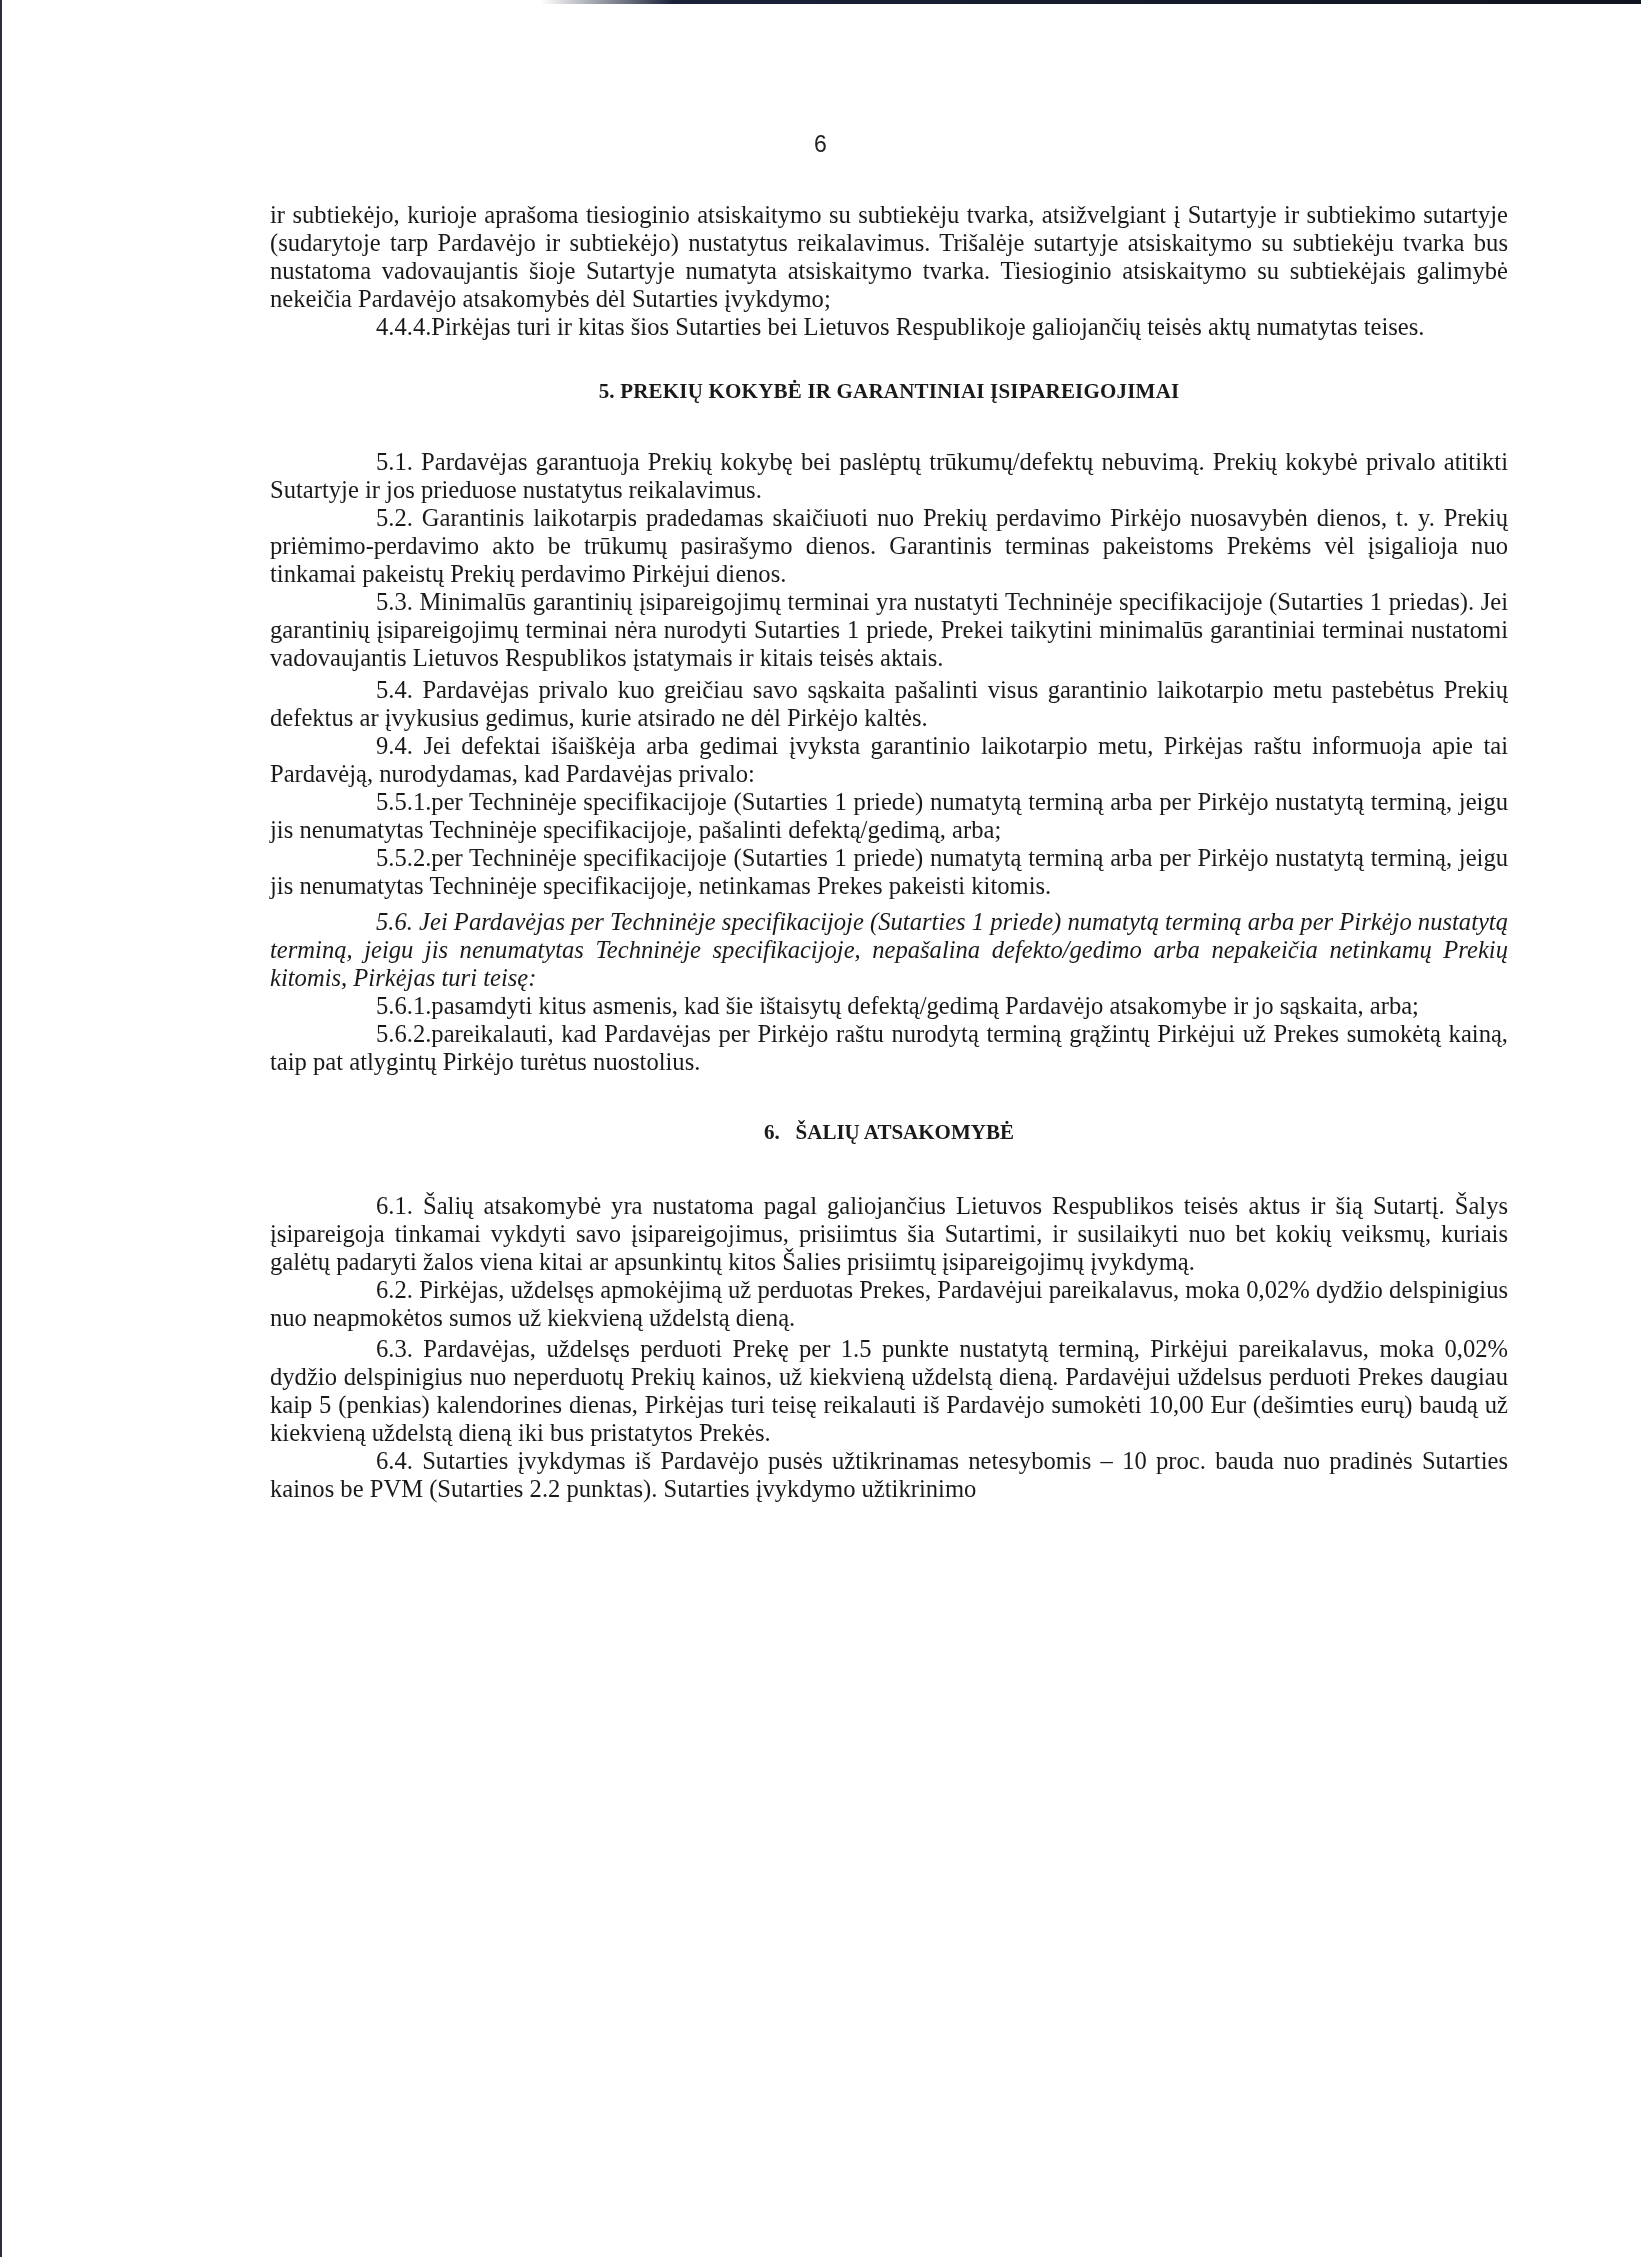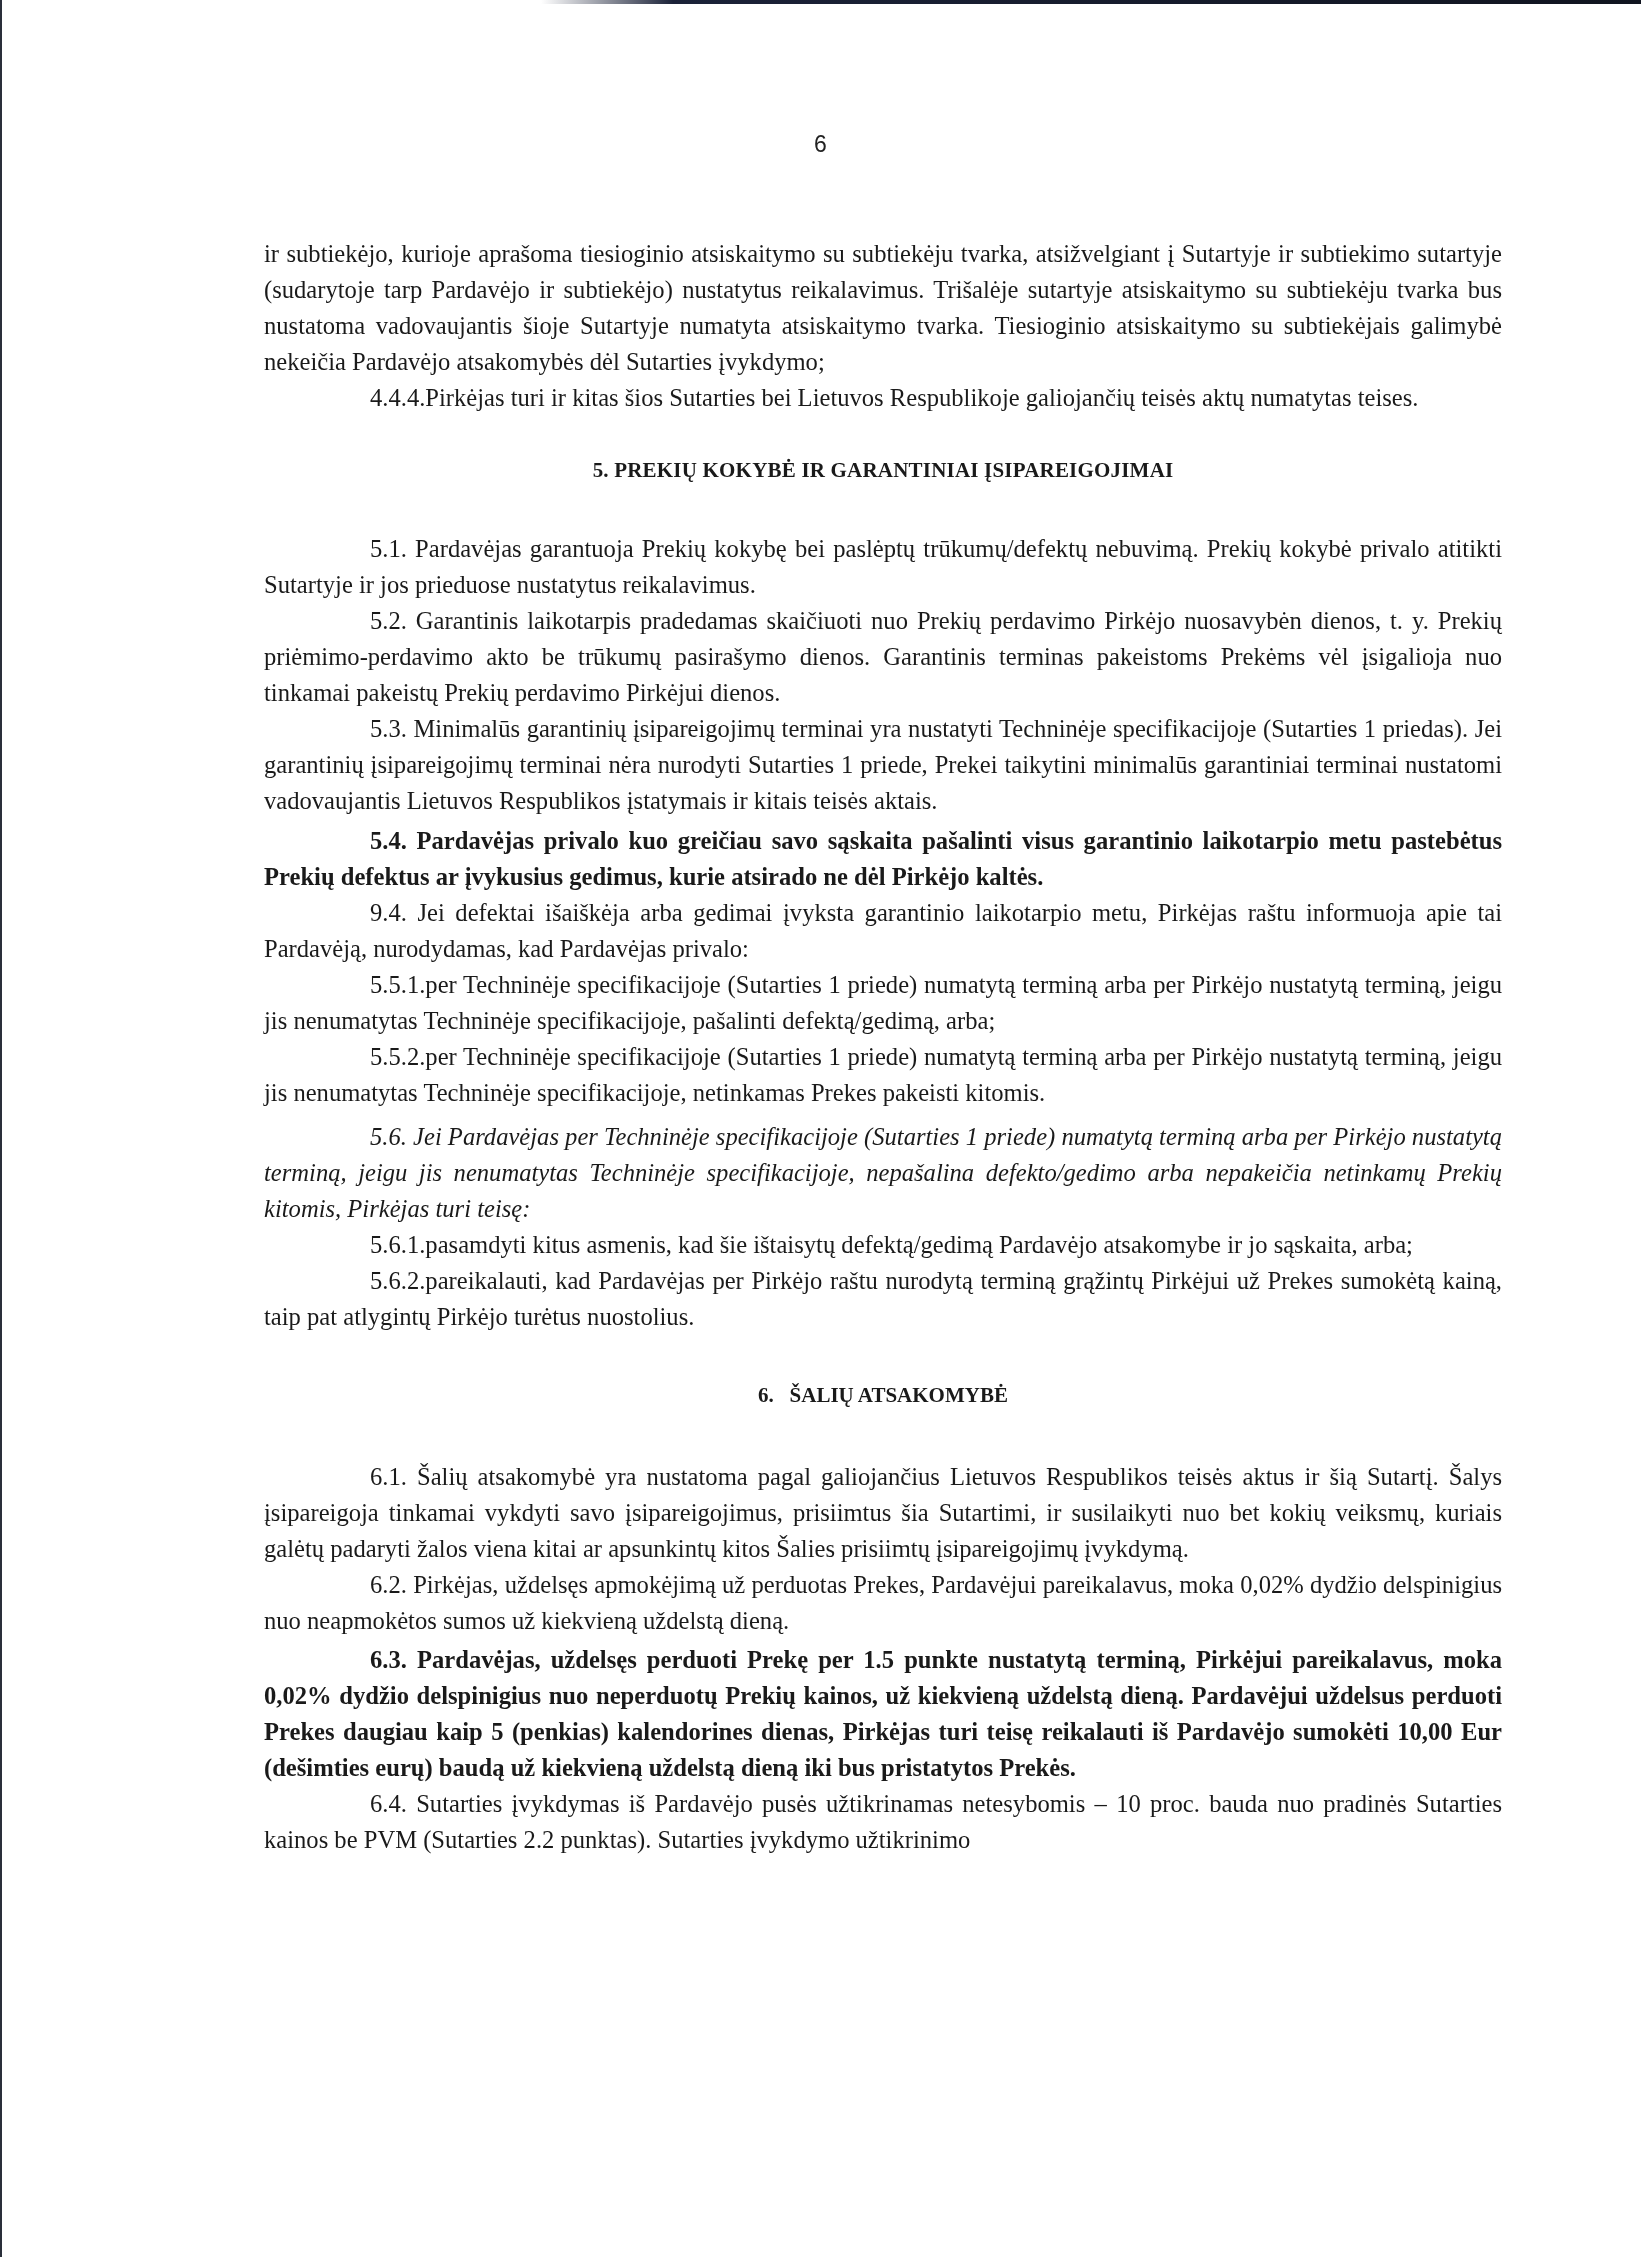--- a/index.html
+++ b/index.html
@@ -12,31 +12,31 @@
     background: linear-gradient(to right, rgba(20,30,60,0), #1b2238 12%, #10141f 100%);
   }
   .scan-edge-left {
     position: absolute; left: 0; top: 0; width: 1.9px; height: 2257px; background: #2a2f3a;
   }
   .page-number {
     position: absolute; top: 131px; left: 0; width: 1641px; text-align: center;
     font-size: 23px; font-family: "Liberation Sans", sans-serif; color: #222;
   }
   .content {
-    position: absolute; left: 264px; top: 201px; width: 1238px;
-    font-size: 24.6px; line-height: 36px; text-align: justify; margin-top: 35px;
+    position: absolute; left: 270px; top: 201px; width: 1238px;
+    font-size: 24.6px; line-height: 28px; text-align: justify;
   }
   .p { margin: 0; }
   .ind { text-indent: 106px; }
   .heading {
     text-align: center; font-weight: bold; font-size: 21px; margin: 0;
   }
   .h5 { margin-top: 36px; margin-bottom: 43px; letter-spacing: 0.2px; }
   .h6 { margin-top: 42px; margin-bottom: 46px; }
-  .gap-sm { margin-top: 3.9px; font-weight: bold; }
+  .gap-sm { margin-top: 3.9px; }
   .gap-md { margin-top: 7.7px; font-style: italic; }
 </style>
 </head>
 <body>
 
 <div class="scan-edge-top"></div>
 <div class="scan-edge-left"></div>
 
 <div class="page-number">6</div>
 

